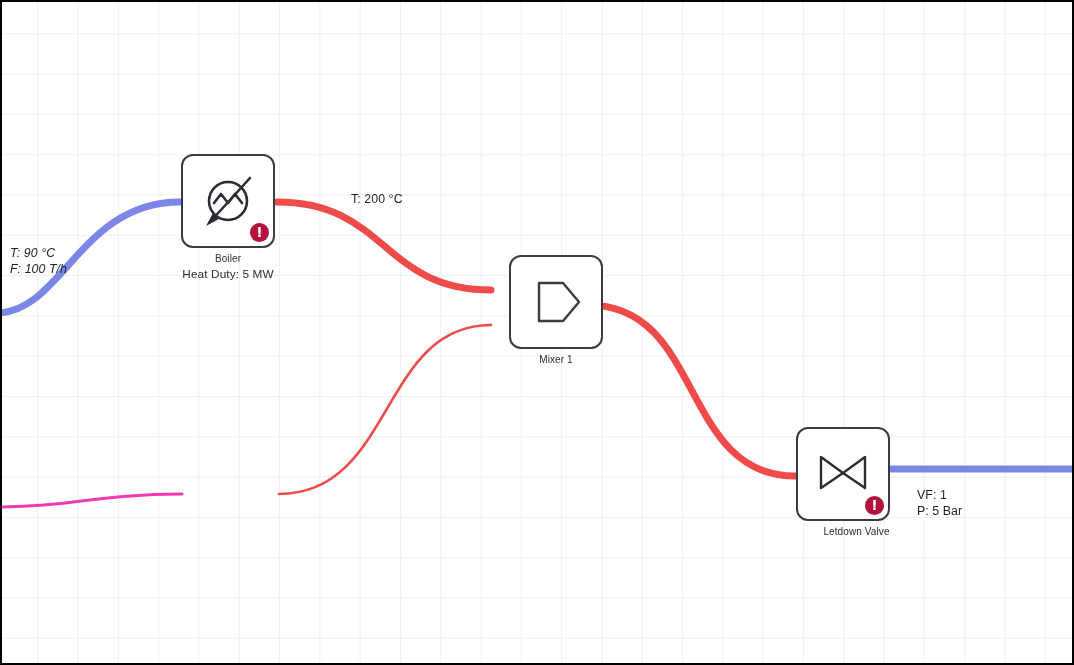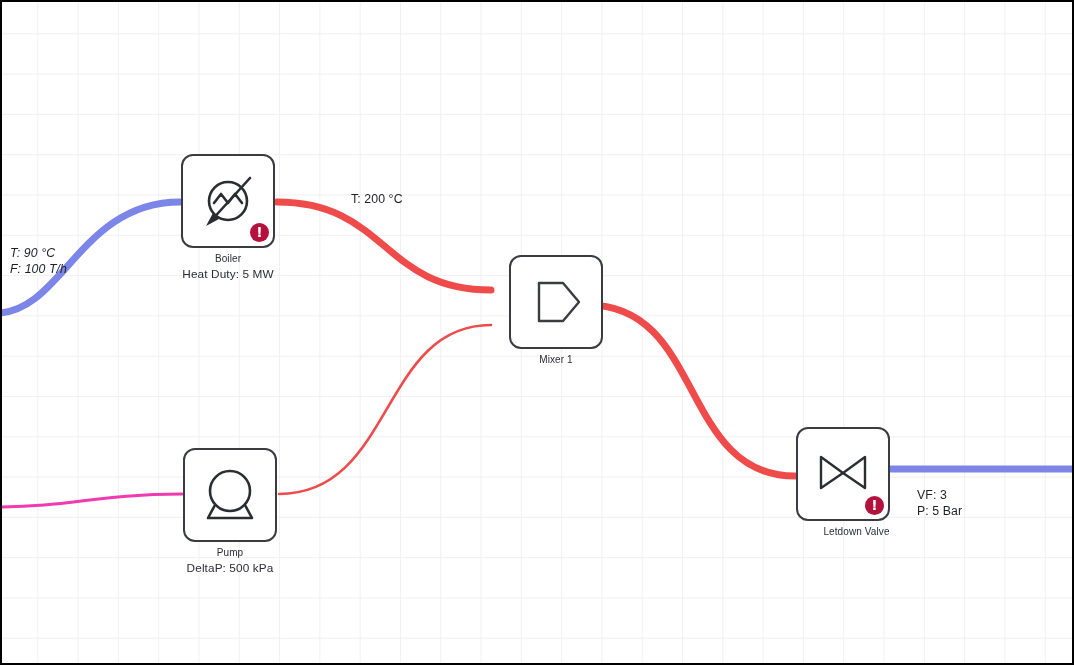--- a/index.html
+++ b/index.html
@@ -143,21 +143,21 @@
     <path d="M 277 492 C 392 492 378 323 489 323" fill="none" stroke="#ef4b4b" stroke-width="2.6" stroke-linecap="round"></path>
     <path d="M 586 303 C 702 303 678 474 793 474" fill="none" stroke="#ef4b4b" stroke-width="7" stroke-linecap="round"></path>
     <path d="M 889 467 C 960 467 1000 467 1080 467" fill="none" stroke="#7b86e8" stroke-width="7" stroke-linecap="round"></path>
   </svg>
 
   <div class="stream-label" style="left:8px; top:244px;font-style:italic;">T: 90 °C
 F: 100 T/h</div>
 
   <div class="stream-label" style="left:313px; top:190px;margin-left:36px;">T: 200 °C</div>
 
-  <div class="stream-label" style="left:915px; top:486px;">VF: 3
+  <div class="stream-label" style="left:915px; top:486px;">VF: 1
 P: 5 Bar</div>
 
   <div class="node" style="left:179px; top:152px;">
     <div class="node-box">
       <svg width="62" height="62" viewBox="0 0 62 62">
         <circle cx="31" cy="31" r="19" fill="none" stroke="#2b2d33" stroke-width="2.6"></circle>
         <polyline points="17,33 24,24 31,33 38,24 45,33" fill="none" stroke="#2b2d33" stroke-width="2.6" stroke-linejoin="round" stroke-linecap="round"></polyline>
         <line x1="53" y1="8" x2="13" y2="52" stroke="#2b2d33" stroke-width="2.6" stroke-linecap="round"></line>
         <polygon points="9,56 22,49 16,43" fill="#2b2d33"></polygon>
       </svg>
@@ -170,30 +170,20 @@
   <div class="node" style="left:472px; top:253px;margin-left:35px;">
     <div class="node-box">
       <svg width="62" height="62" viewBox="0 0 62 62">
         <polygon points="14,12 38,12 54,31 38,50 14,50" fill="none" stroke="#3a3c42" stroke-width="2.4" stroke-linejoin="round"></polygon>
       </svg>
     </div>
     <div class="node-label">Mixer 1</div>
     <div class="node-sub"></div>
   </div>
 
-  <div class="node" style="left:181px; top:446px;">
-    <div class="node-box">
-      <svg width="62" height="62" viewBox="0 0 62 62">
-        <circle cx="31" cy="27" r="20" fill="none" stroke="#2b2d33" stroke-width="2.6"></circle>
-        <path d="M 16 41 L 9 54 L 53 54 L 46 41" fill="none" stroke="#2b2d33" stroke-width="2.6" stroke-linejoin="round" stroke-linecap="round"></path>
-      </svg>
-    </div>
-    <div class="node-label">Pump</div>
-    <div class="node-sub">DeltaP: 500 kPa</div>
-  </div>
 
   <div class="node" style="left:794px; top:425px;">
     <div class="node-box">
       <svg width="62" height="62" viewBox="0 0 62 62">
         <polygon points="9,14 9,45 31,30" fill="none" stroke="#2b2d33" stroke-width="2.4" stroke-linejoin="round"></polygon>
         <polygon points="53,14 53,45 31,30" fill="none" stroke="#2b2d33" stroke-width="2.4" stroke-linejoin="round"></polygon>
       </svg>
       <div class="badge">!</div>
     </div>
     <div class="node-label" style="max-width:76px; margin-left:27px;">Letdown Valve</div>

